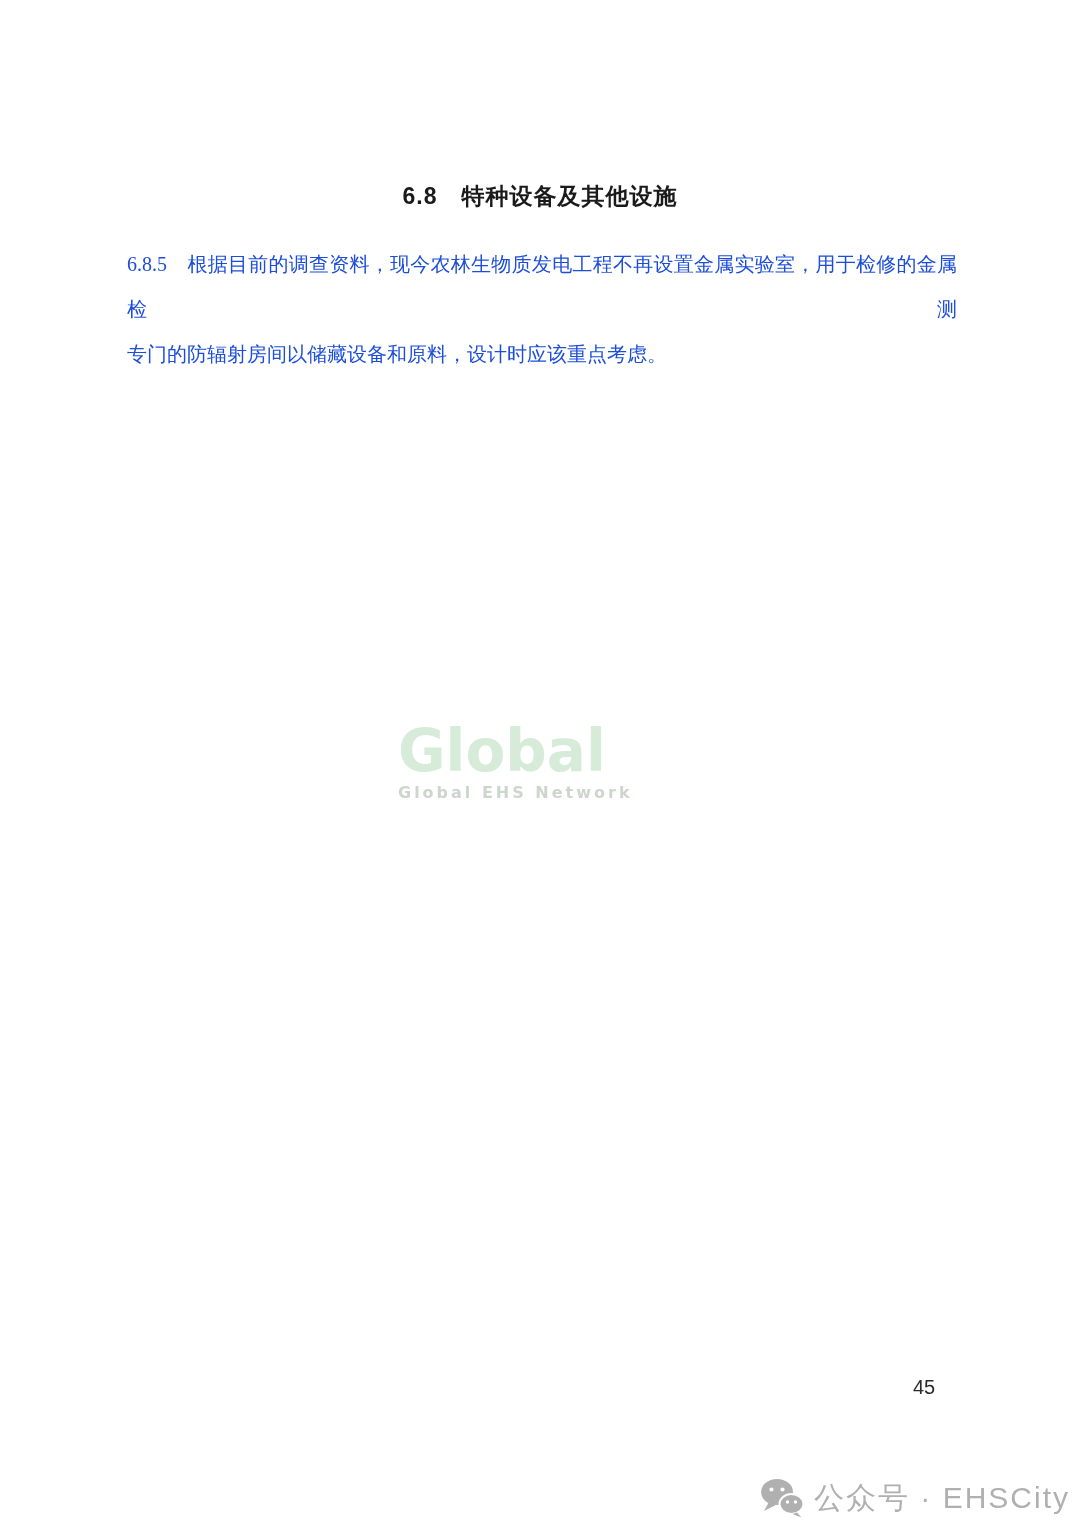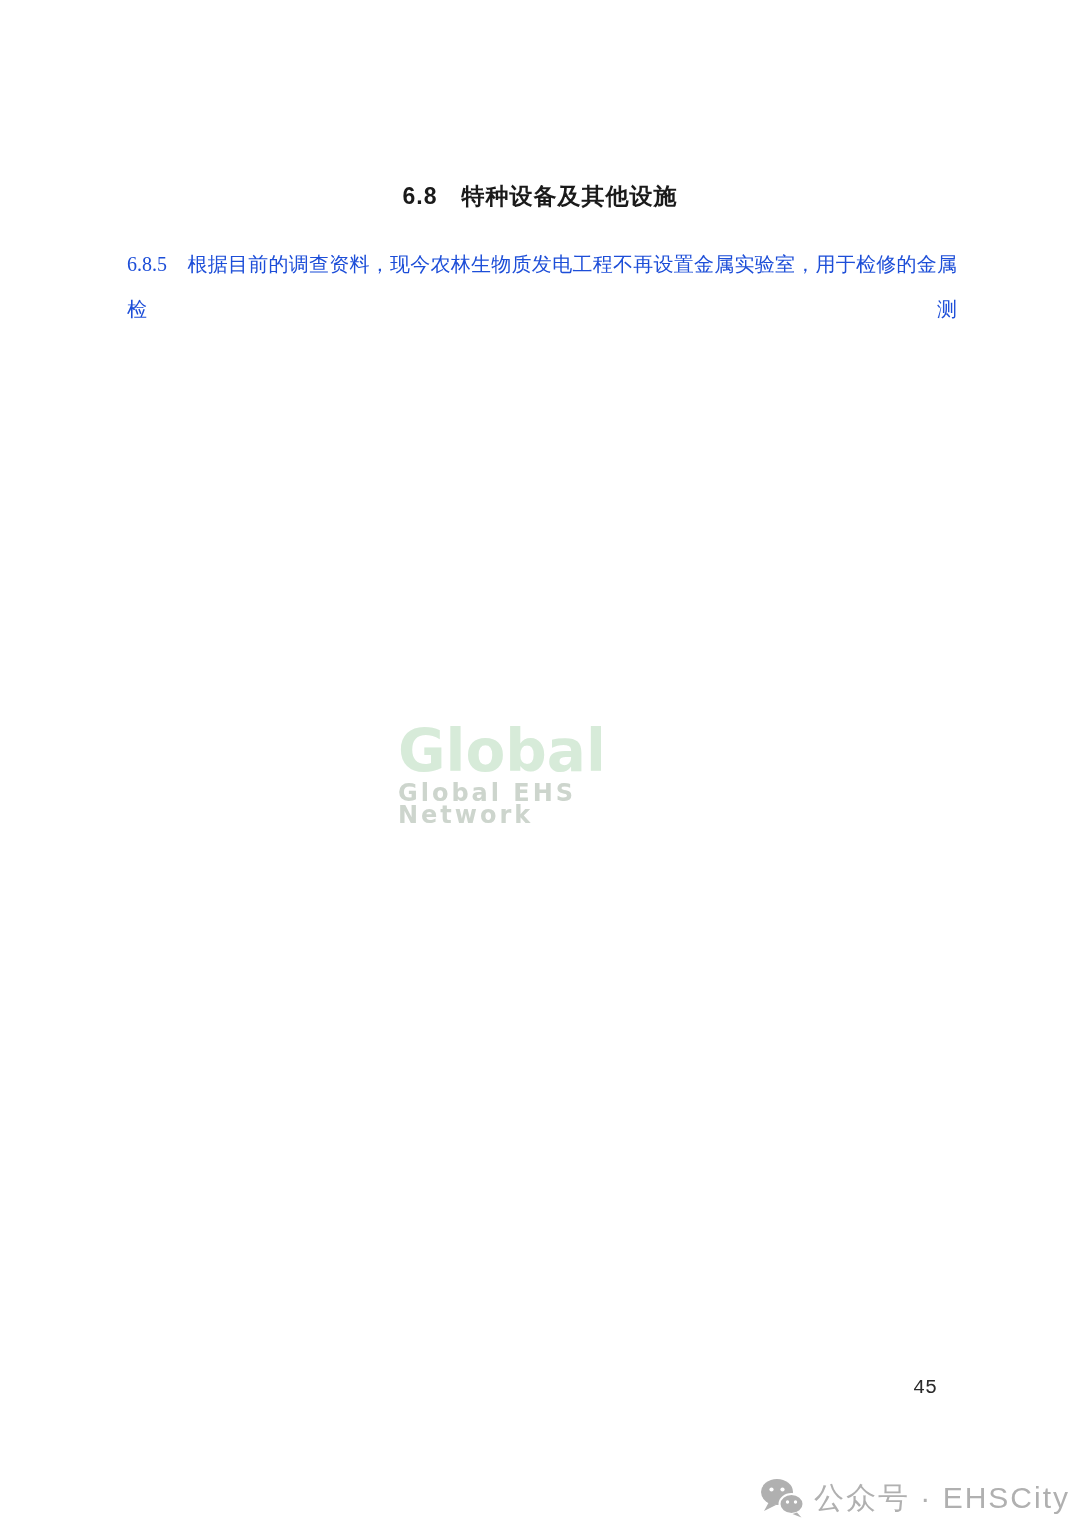--- a/index.html
+++ b/index.html
@@ -49,30 +49,30 @@
   .watermark-title {
     font-family: "DejaVu Sans", "Liberation Sans", sans-serif;
     font-weight: bold;
     font-size: 58px;
     line-height: 58px;
     letter-spacing: 0px;
   }
   .watermark-subtitle {
     font-family: "DejaVu Sans", "Liberation Sans", sans-serif;
     font-weight: bold;
-    font-size: 24px;
+    font-size: 16px;
     line-height: 22px;
     letter-spacing: 3px;
     margin-top: 2px;
   }
   .page-number {
     position: absolute;
     top: 1376px;
     left: 913px;
-    font-family: Liberation Mono, monospace;
+    font-family: Liberation Sans, sans-serif;
     font-size: 20px;
     color: #2a2a2a;
   }
   .footer {
     position: absolute;
     top: 1478px;
     left: 760px;
     display: flex;
     align-items: center;
     gap: 10px;
@@ -87,20 +87,21 @@
 </style>
 </head>
 <body>
 
 <div class="page">
 
   <div class="heading">6.8　特种设备及其他设施</div>
 
   <div class="paragraph">
     <div class="para-line justify">6.8.5　根据目前的调查资料，现今农林生物质发电工程不再设置金属实验室，用于检修的金属检测</div>
+    <div class="para-line">专门的防辐射房间以储藏设备和原料，设计时应该重点考虑。</div>
   </div>
 
   <div class="watermark">
     <div class="watermark-title" style="color: rgb(215, 235, 217);">Global</div>
     <div class="watermark-subtitle" style="color: rgb(205, 213, 205);">Global EHS Network</div>
   </div>
 
   <div class="page-number">45</div>
 
   <div class="footer">

